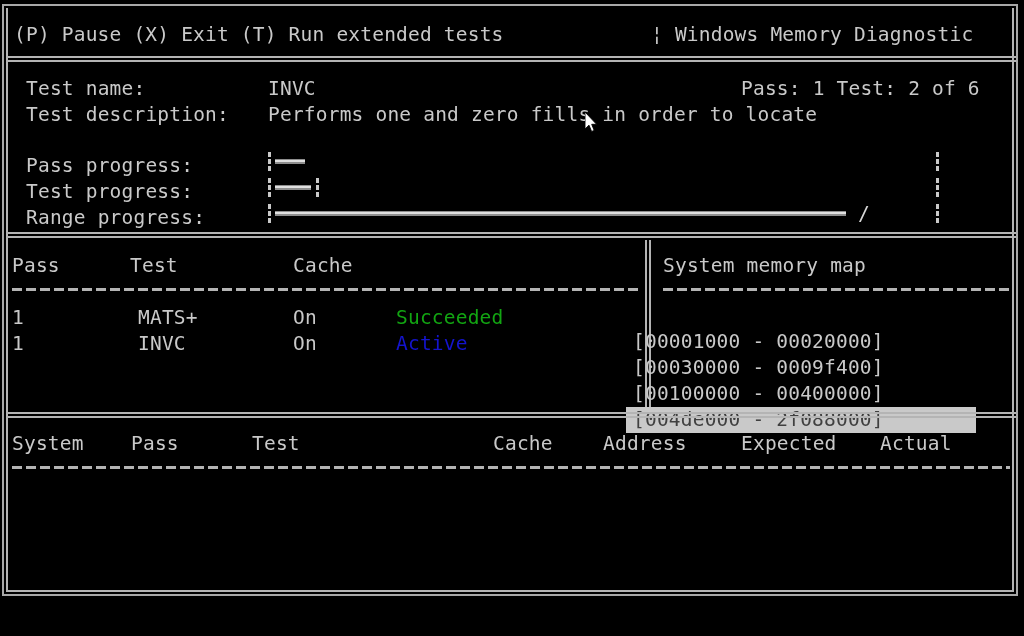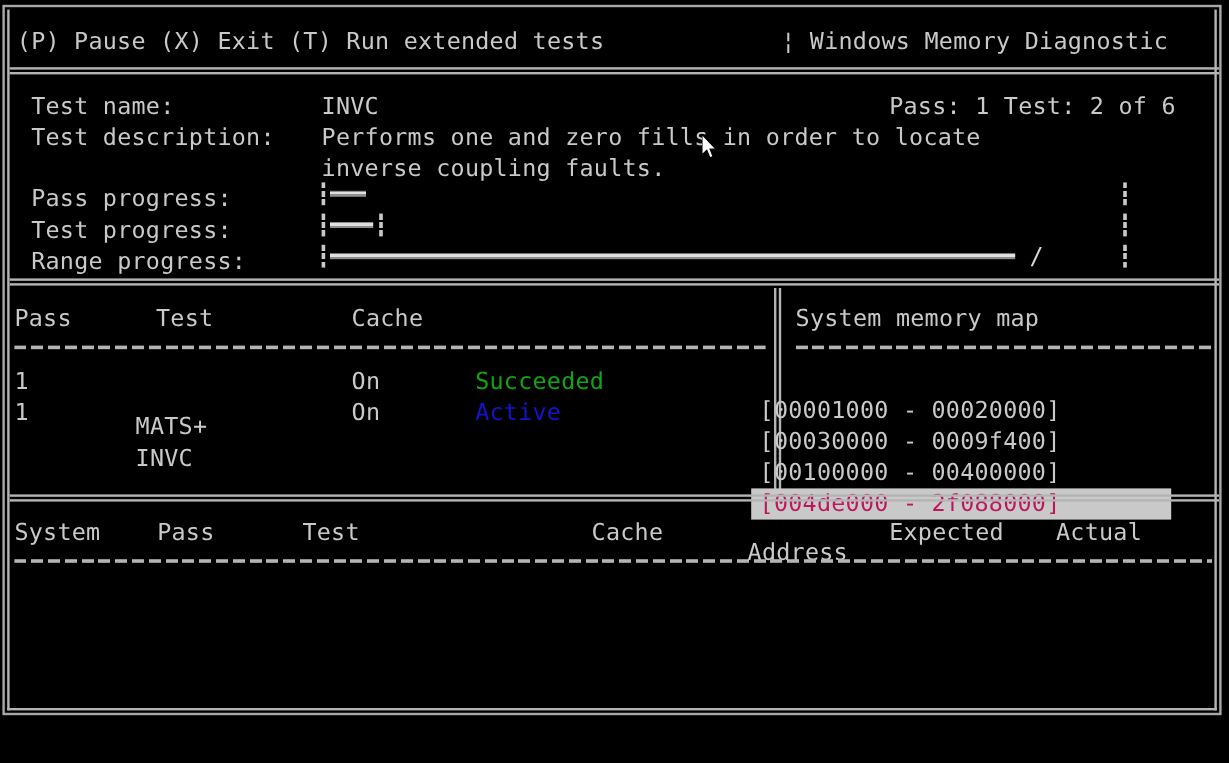--- a/index.html
+++ b/index.html
@@ -198,21 +198,21 @@
     background: repeating-linear-gradient(
       to right,
       #b4b4b4 0, #b4b4b4 10px,
       transparent 10px, transparent 14px);
   }
   #dash-tests { left: 12px;  top: 288px; width: 626px; }
   #dash-map   { left: 663px; top: 288px; width: 347px; }
   #dash-res   { left: 12px;  top: 466px; width: 998px; }
 
   .row-pass  { left: 12px; }
-  .row-test  { left: 113px; margin-top: 38px; }
+  .row-test  { left: 138px; }
   .row-cache { left: 293px; }
   .row-stat  { left: 396px; }
 
   .r1 { top: 305px; }
   .r2 { top: 331px; }
 
   .stat-ok     { color: #12a512; }
   .stat-active { color: #1414cd; }
 
   
@@ -224,33 +224,33 @@
     width: 350px;
     height: 26px;
     white-space: pre;
     color: #c9c9c9;
     box-sizing: border-box;
     padding-left: 7px;
     margin-top: 24px;
   }
   .mm-row.sel {
     background: #c9c9c9;
-    color: #be185d;
+    color: #404040;
   }
   #mm-0 { top: 305px; }
   #mm-1 { top: 331px; }
   #mm-2 { top: 357px; }
   #mm-3 { top: 383px; }
 
   
   #rh-results  { left: 12px;  top: 431px; }
   #rh-pass     { left: 131px; top: 431px; }
   #rh-test     { left: 252px; top: 431px; }
   #rh-cache    { left: 493px; top: 431px; }
-  #rh-address  { left: 603px; top: 448px; margin-left: 20px; }
+  #rh-address  { left: 603px; top: 431px; }
   #rh-expected { left: 741px; top: 431px; }
   #rh-actual   { left: 880px; top: 431px; }
 
   #status-1 { left: 12px; top: 485px; }
   #status-2 { left: 12px; top: 511px; }
 
   
   #cursor {
     position: absolute;
     left: 585px;
@@ -271,21 +271,20 @@
   <div class="t" id="hotkeys">(P) Pause (X) Exit (T) Run extended tests</div>
   <div class="t" id="apptitle">¦ Windows Memory Diagnostic</div>
 
   <div class="hrule" id="rule-title"></div>
 
   <div class="t" id="lbl-test-name">Test name:</div>
   <div class="t" id="val-test-name">INVC</div>
 
   <div class="t" id="lbl-test-desc">Test description:</div>
   <div class="t" id="val-test-desc-1">Performs one and zero fills in order to locate</div>
-  <div class="t" id="val-test-desc-2">inverse coupling faults.</div>
 
   <div class="t" id="pass-counter">Pass: 1 Test: 2 of 6</div>
 
   <div class="t" id="lbl-pass-prog">Pass progress:</div>
   <div class="t" id="lbl-range-prog">Range progress:</div>
   <div class="t" id="lbl-test-prog">Test progress:</div>
 
   <div class="pbar" id="pbar-pass">
     <div class="pb-start"></div>
     <div class="pb-fill" id="pfill-pass"></div>

